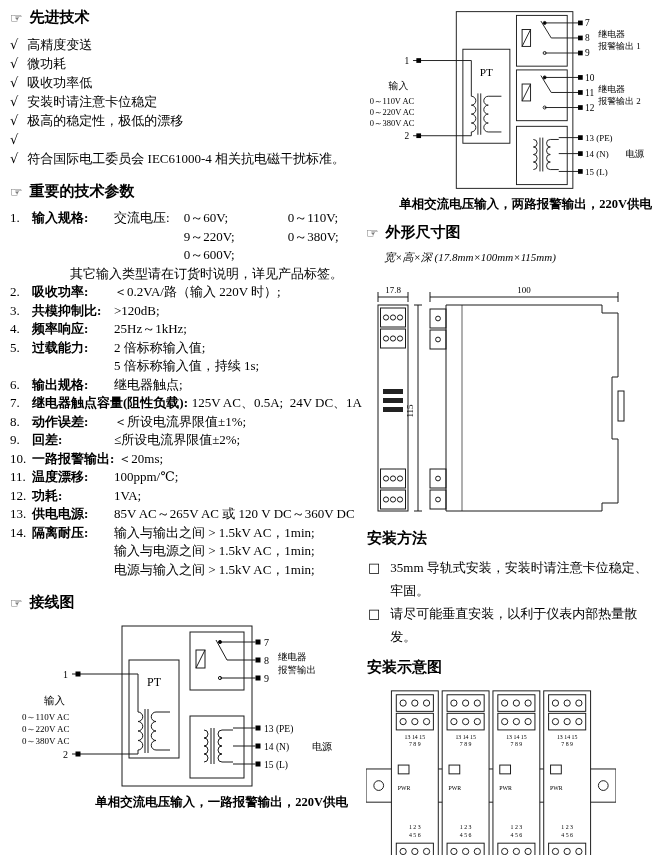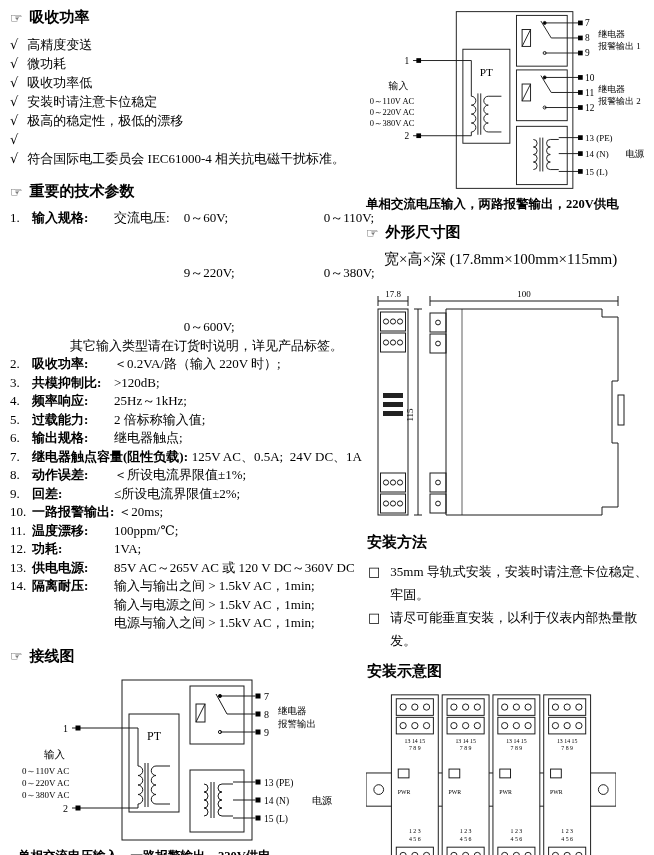--- a/index.html
+++ b/index.html
@@ -18,28 +18,28 @@
   .mt14 { margin-top: 14px; }
   .hand { font-family: "DejaVu Sans", sans-serif; font-size: 14px; font-weight: normal; }
 
   .adv-item { display: flex; gap: 9px; font-size: 13px; line-height: 19px; }
   .check { font-family: "DejaVu Sans", sans-serif; }
 
   .param-list { font-size: 13px; }
   .prow { display: flex; line-height: 18.5px; white-space: pre; }
   .pnum { width: 22px; flex: 0 0 22px; }
   .plabel { font-weight: bold; min-width: 82px; padding-right: 4px; }
-  .vgrid { display: inline-grid; grid-template-columns: 104px 96px; margin-left: 14px; gap: 36px; }
+  .vgrid { display: inline-grid; grid-template-columns: 104px 96px; margin-left: 14px; }
   .pnote { padding-left: 60px; line-height: 18.5px; }
 
   .inst-item { display: flex; gap: 10px; font-size: 13px; line-height: 23px; margin-left: 2px; }
   .bullet { font-family: "DejaVu Sans", sans-serif; }
 
-  .subtitle { font-size: 15px; margin: 0 0 6px 18px; }
-  .diagram-caption { font-weight: bold; font-size: 12.5px; text-align: left; margin-top: 2px; }
+  .subtitle { font-size: 11px; margin: 0 0 6px 18px; font-style: italic; }
+  .diagram-caption { font-weight: bold; font-size: 12.5px; text-align: right; margin-top: 2px; }
   .cap-left { width: 330px; margin-left: 8px; }
 
   svg.diag { display: block; }
   .diag rect, .diag line, .diag path, .diag polyline, .diag circle {
     stroke: #1a1a1a; stroke-width: 1; fill: none;
   }
   .diag .tsq { fill: #000; stroke: none; }
   .diag .dot { fill: #000; }
   .diag .wfill { fill: #fff; }
   .diag .dark { fill: #222; stroke: none; }
@@ -49,21 +49,21 @@
 </style>
 </head>
 <body>
 
 <div class="page">
 
   <div class="col-left">
 
     <div class="sec-head">
       <span class="hand">☞</span>
-      <span>吸收功率</span>
+      <span>先进技术</span>
     </div>
 
     <div>
 
         <div class="adv-item">
           <span class="check">√</span>
           <span>高精度变送</span>
         </div>
 
         <div class="adv-item">
@@ -138,20 +138,21 @@
 
           <div class="prow">
             <span class="pnum">5.</span>
             <span class="plabel">过载能力:</span>
             <span>2 倍标称输入值;</span>
           </div>
 
           <div class="prow">
             <span class="pnum"></span>
             <span class="plabel"></span>
+            <span>5 倍标称输入值，持续 1s;</span>
           </div>
 
           <div class="prow">
             <span class="pnum">6.</span>
             <span class="plabel">输出规格:</span>
             <span>继电器触点;</span>
           </div>
 
           <div class="prow">
             <span class="pnum">7.</span>

